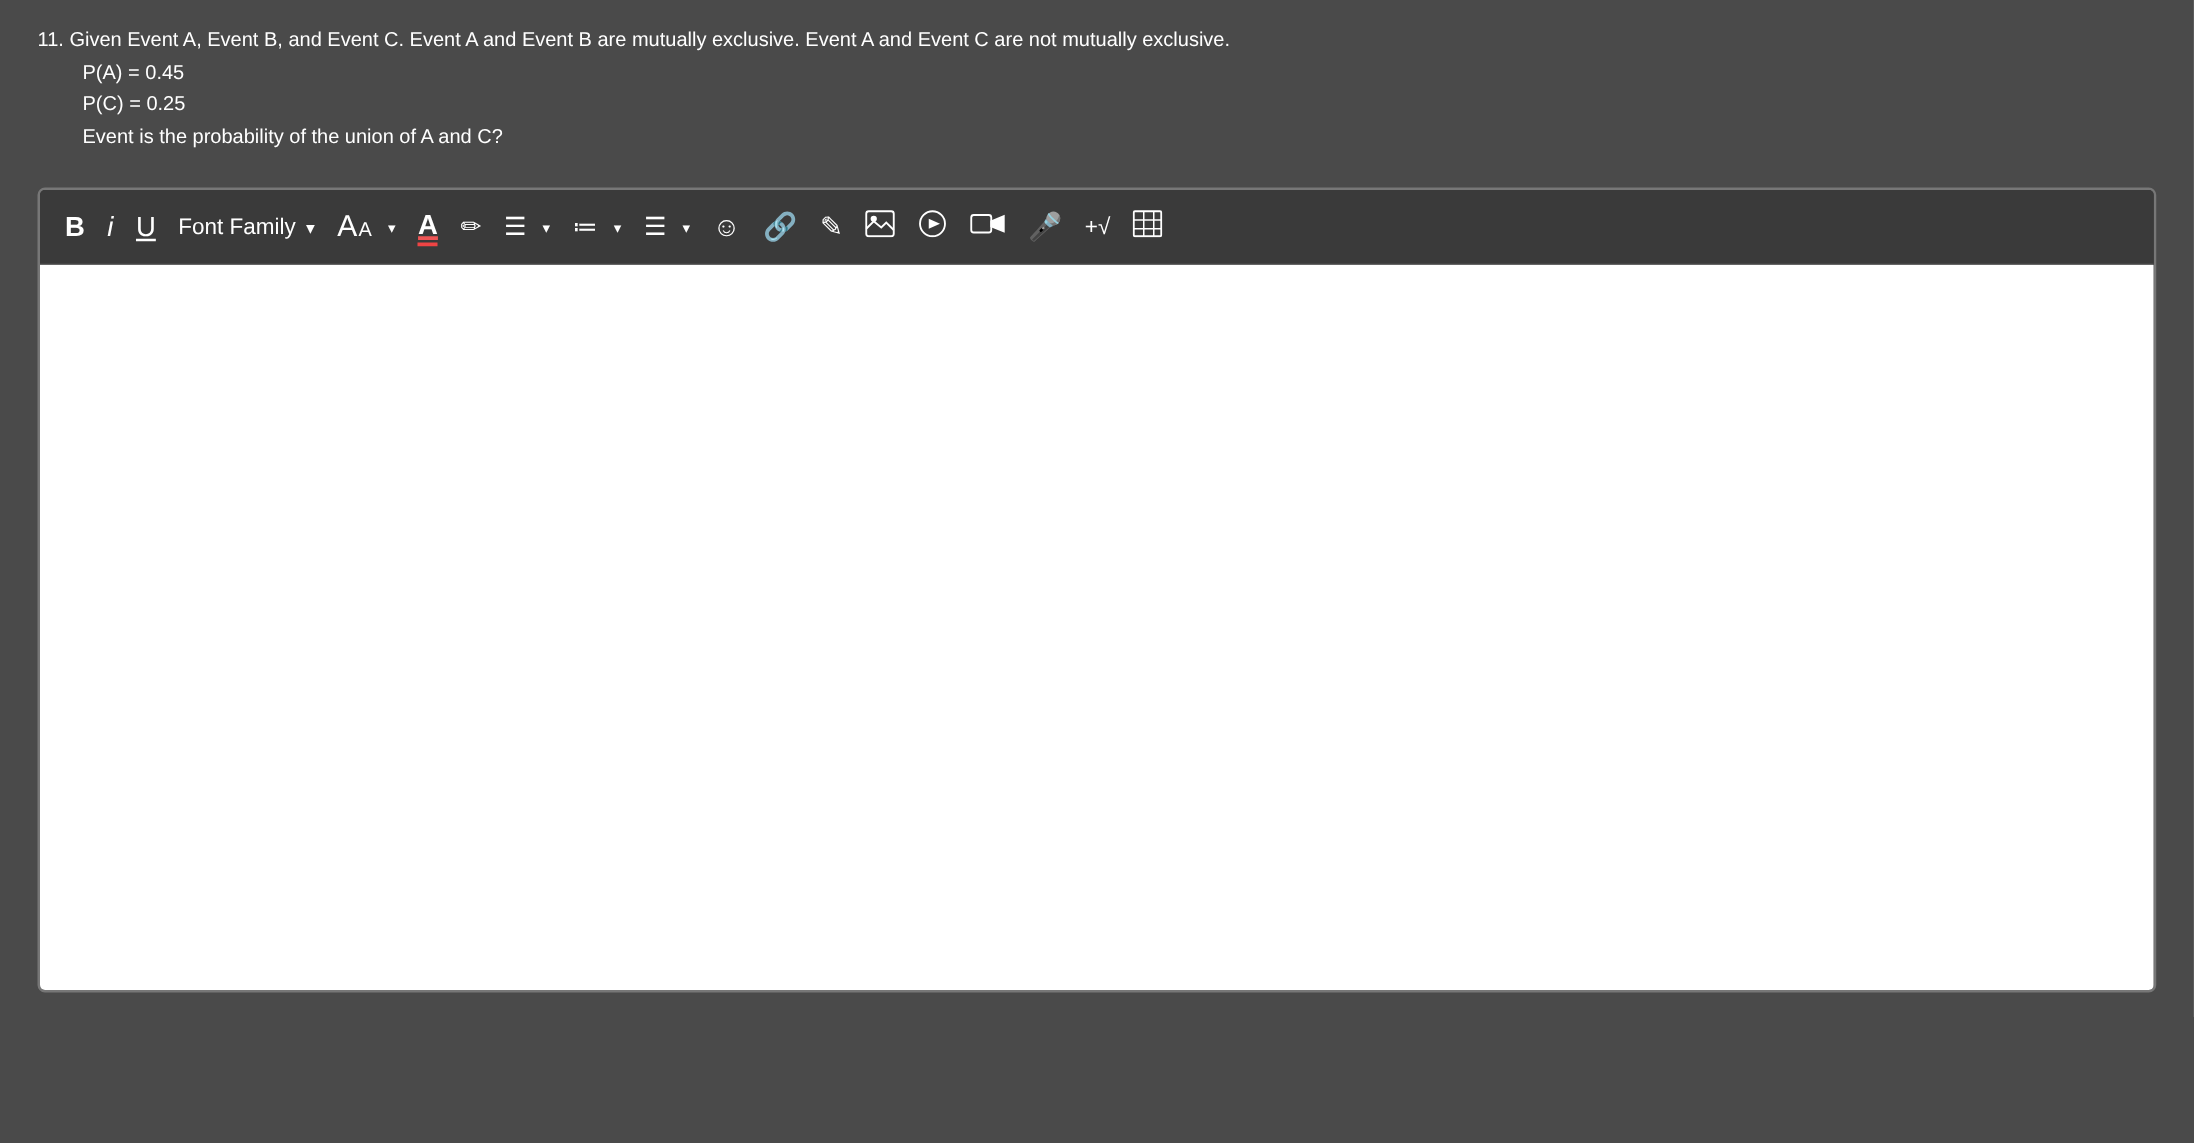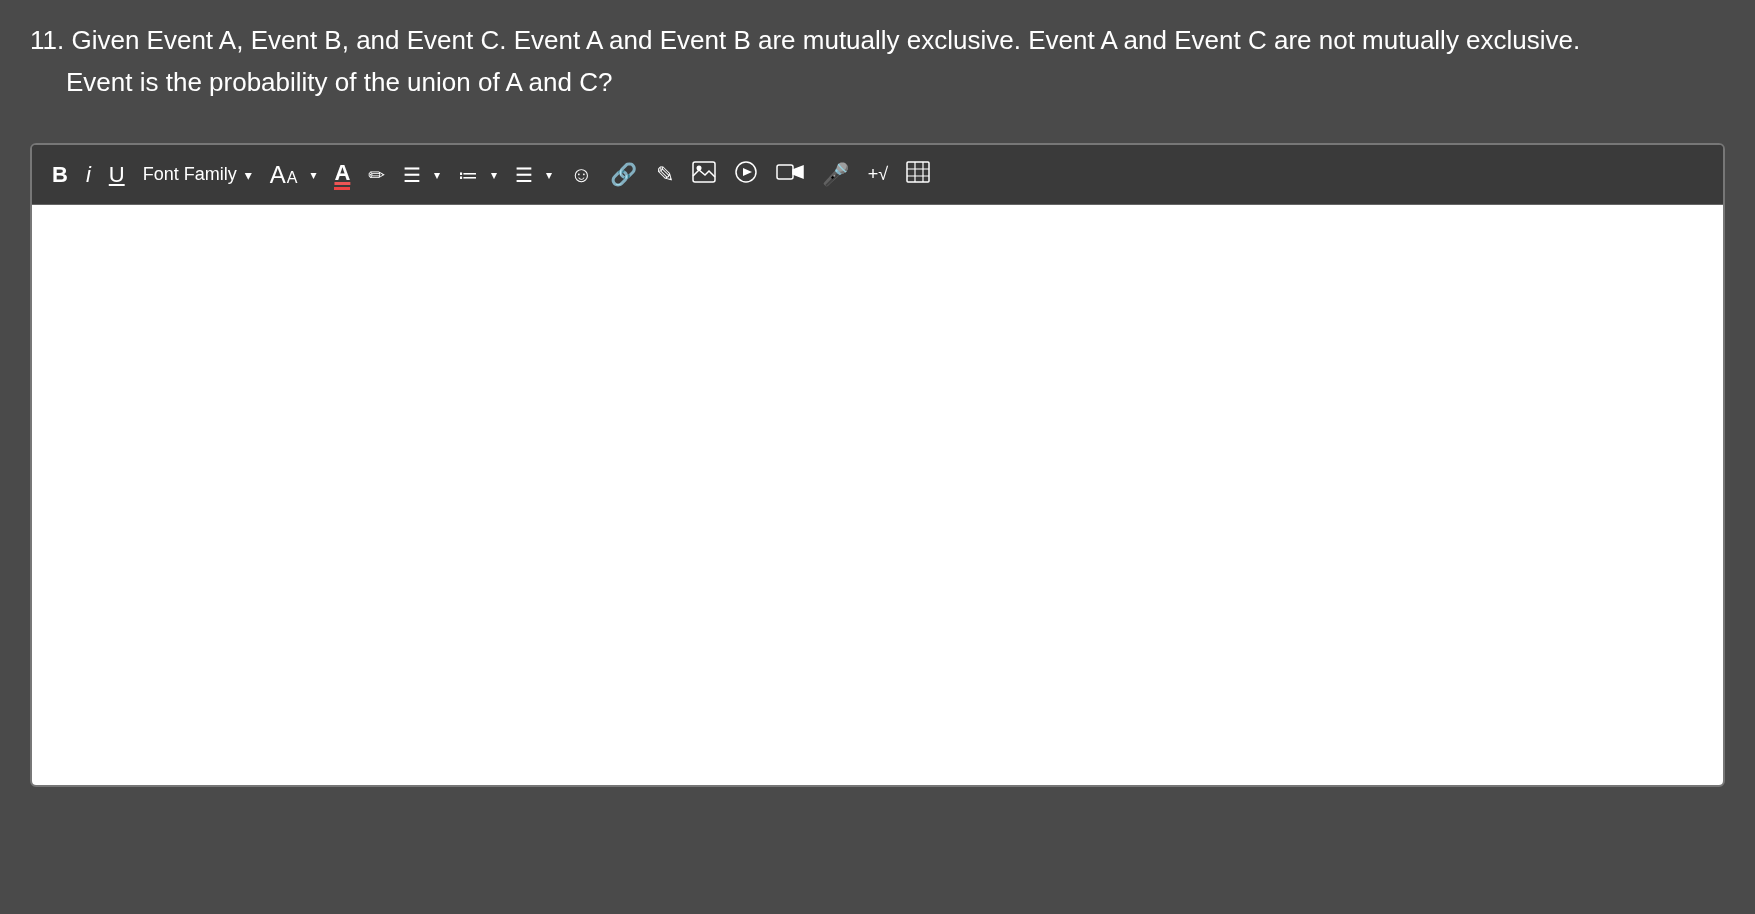--- a/index.html
+++ b/index.html
@@ -18,24 +18,24 @@
     }
 
     .page-container {
       width: 1755px;
       height: 914px;
       background-color: #4a4a4a;
       padding: 20px 30px;
     }
 
     .question-text {
-      font-size: 26px;
+      font-size: 16px;
       color: #ffffff;
       line-height: 1.6;
-      margin-bottom: 40px;
+      margin-bottom: 28px;
     }
 
     .question-text .indent {
       padding-left: 36px;
       display: block;
     }
 
     .editor-container {
       border: 2px solid #777;
       border-radius: 6px;
@@ -131,20 +131,22 @@
   </style>
 </head>
 <body>
 
 <div class="page-container">
   <div class="question-text">
     <span>
       <span>11.</span>
       <span>Given Event A, Event B, and Event C. Event A and Event B are mutually exclusive. Event A and Event C are not mutually exclusive.</span>
     </span>
+    <span class="indent">P(A) = 0.45</span>
+    <span class="indent">P(C) = 0.25</span>
     <span class="indent">Event is the probability of the union of A and C?</span>
   </div>
 
   <div class="editor-container">
     <div class="toolbar">
 
       <button class="toolbar-btn bold">B</button>
 
       <button class="toolbar-btn italic">i</button>
 

